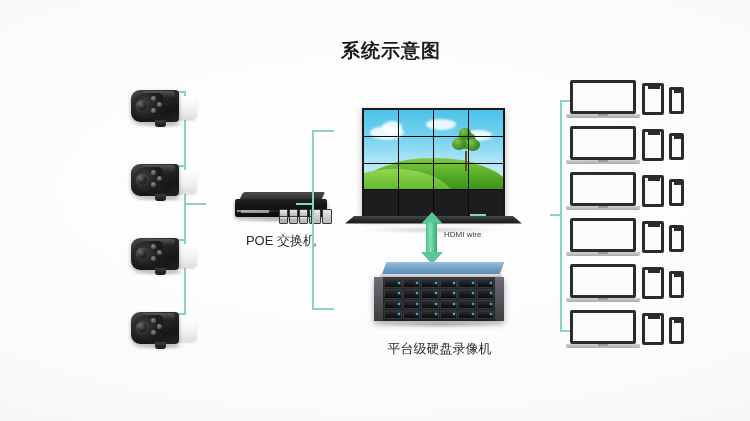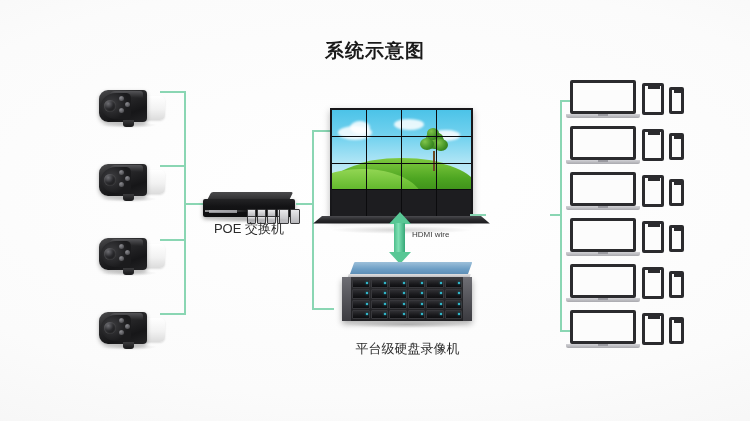--- a/index.html
+++ b/index.html
@@ -7,21 +7,21 @@
     width:750px;height:421px;overflow:hidden;
     font-family:"Liberation Sans","DejaVu Sans",sans-serif;
     background:#ffffff;
     position:relative;
   }
   #stage{
     position:absolute;inset:0;
     background:
       radial-gradient(ellipse 120% 90% at 50% 45%, #ffffff 0%, #fbfbfb 55%, #f1f1f1 100%);
   }
-  .abs{position:absolute;}
+  .abs{position:absolute;margin-left:32px;}
 
   
   #title{
     left:0;right:0;top:38px;text-align:center;
     font-size:19px;font-weight:bold;color:#1a1a1a;
     letter-spacing:1px;
   }
 
   
   .caption{
@@ -102,21 +102,21 @@
     width:7px;height:6px;background:linear-gradient(180deg,#e8e8ea,#b8b8bc);
     border:1px solid #3a3a3c;border-radius:1px;
   }
   .ports.row2{top:17px;}
   .uplink{position:absolute;left:76px;top:10px;display:flex;gap:1px;}
   .uplink .port{width:8px;height:13px;}
   .sw-shadow{
     position:absolute;left:2px;top:25px;width:88px;height:6px;border-radius:50%;
     background:radial-gradient(ellipse,rgba(0,0,0,.18),rgba(0,0,0,0) 70%);
   }
-  #switch-label{left:153px;top:220px;width:192px;}
+  #switch-label{left:153px;top:232px;width:192px;}
 
   
   #wall{left:330px;top:108px;width:143px;height:128px;}
   .wall-frame{
     position:absolute;left:0;top:0;width:143px;height:110px;
     background:#17171a;padding:2px;box-sizing:border-box;
     box-shadow:0 3px 7px rgba(0,0,0,.28);
   }
   .wall-grid{
     position:absolute;left:2px;top:2px;width:139px;height:106px;

